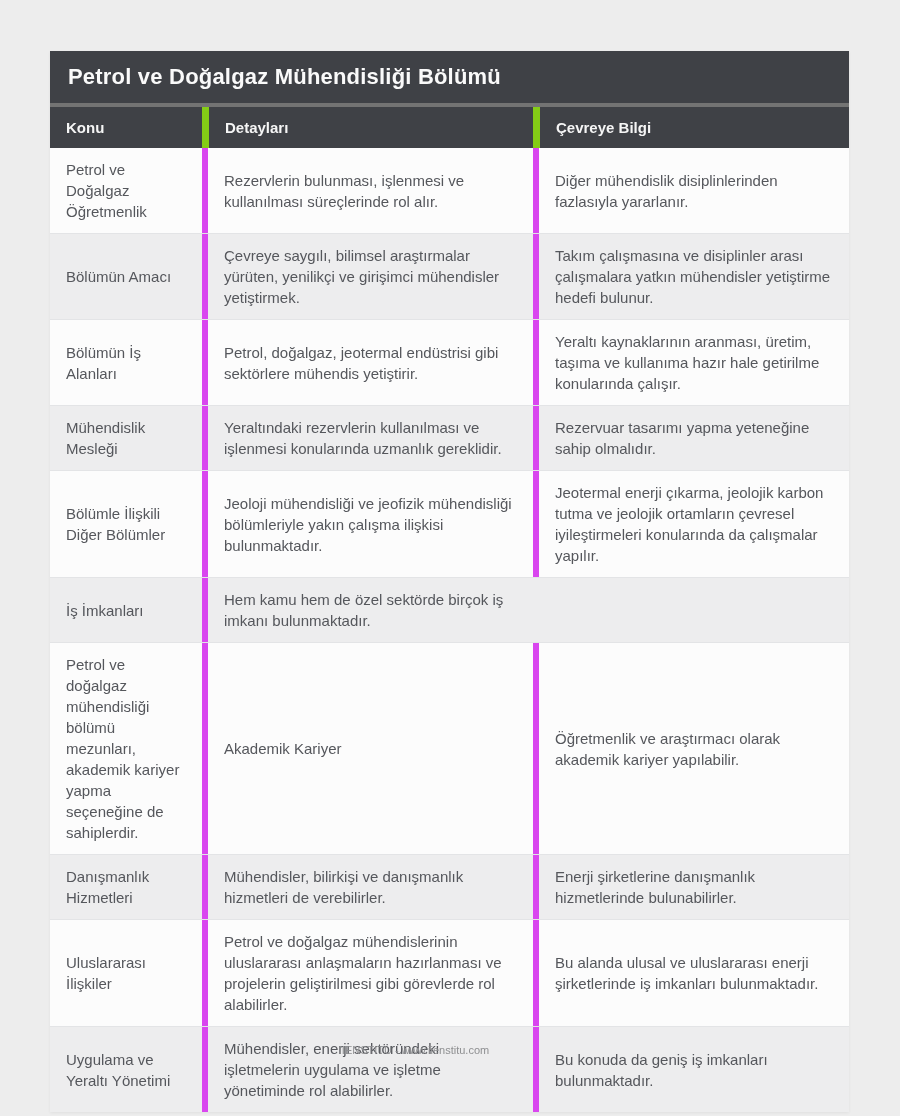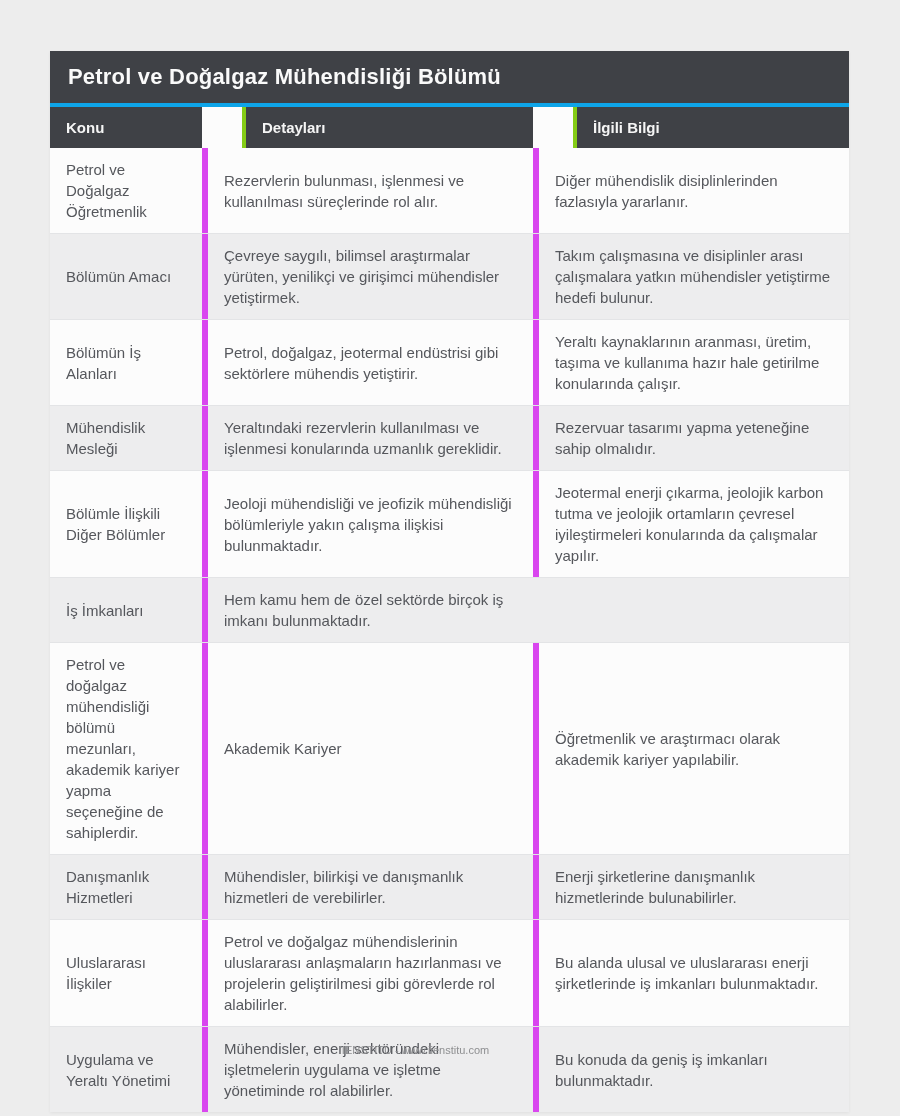--- a/index.html
+++ b/index.html
@@ -20,40 +20,40 @@
   .title-bar {
     background: #3f4146;
     color: #fafafa;
     height: 56px;
     display: flex;
     align-items: center;
     padding-left: 18px;
     font-size: 22px;
     font-weight: bold;
     letter-spacing: 0.2px;
-    border-bottom: 4px solid #0ea5e9;
+    border-bottom: 4px solid #737373;
     box-sizing: border-box;
   }
   .thead {
     display: grid;
     grid-template-columns: 152px 331px 316px;
     border-radius: 8px;
   }
   .th {
     background: #3f4146;
     color: #f5f5f5;
     font-size: 15px;
     font-weight: bold;
     display: flex;
     align-items: center;
     padding: 12px 14px 12px 16px;
     box-sizing: border-box;
     min-height: 41px;
   }
-  .th + .th { border-left: 4px solid #84cc16; margin-left: 40px; }
+  .th + .th { border-left: 7px solid #84cc16; }
   .row {
     display: grid;
     grid-template-columns: 152px 331px 316px;
   }
   .row + .row { border-top: 1px solid #e3e4e6; }
   .row:nth-child(odd)  { background: #fcfcfc; }
   .row:nth-child(even) { background: #ededee; }
   .cell {
     display: flex;
     align-items: center;
@@ -76,21 +76,21 @@
 </head>
 <body>
 
 <div class="card">
 
   <div class="title-bar">Petrol ve Doğalgaz Mühendisliği Bölümü</div>
 
   <div class="thead">
     <div class="th">Konu</div>
     <div class="th">Detayları</div>
-    <div class="th">İlgili Bilgi</div>
+    <div class="th">Çevreye Bilgi</div>
   </div>
 
   <div>
     <div class="row">
       <div class="cell">Petrol ve Doğalgaz Öğretmenlik</div>
       <div class="cell">Rezervlerin bulunması, işlenmesi ve kullanılması süreçlerinde rol alır.</div>
       <div class="cell">Diğer mühendislik disiplinlerinden fazlasıyla yararlanır.</div>
     </div>
     <div class="row">
       <div class="cell">Bölümün Amacı</div>

